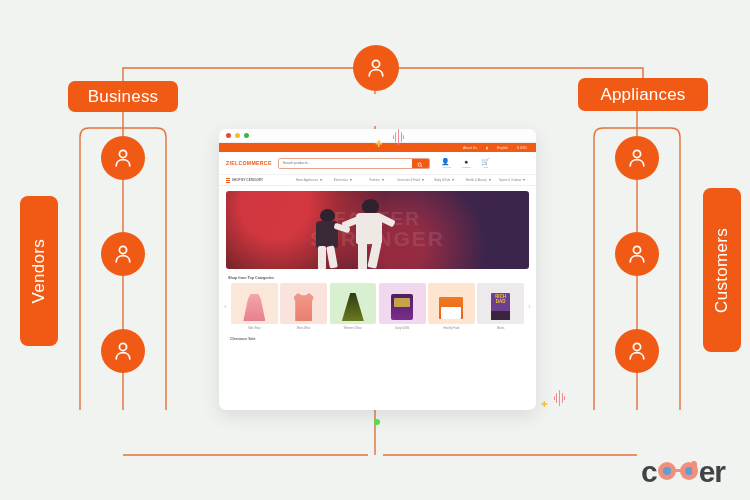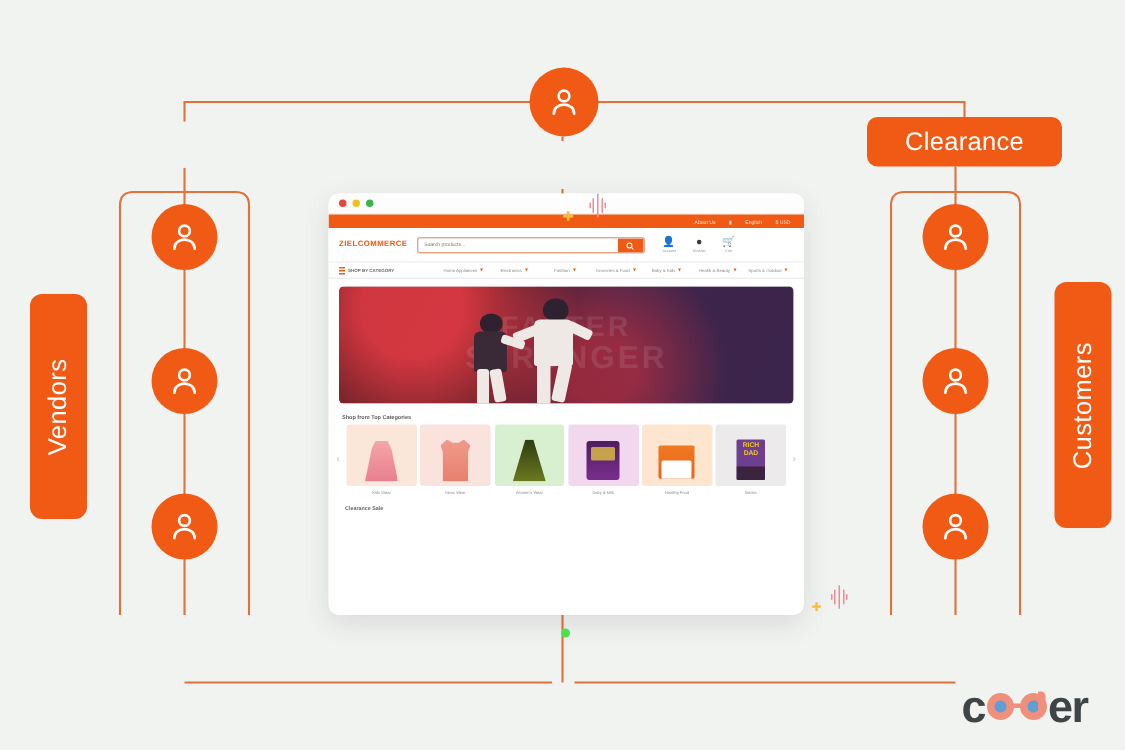--- a/index.html
+++ b/index.html
@@ -180,21 +180,22 @@
       <path d="M375 126 L375 455"></path>
 
       <path d="M123 455 L368 455"></path>
 
       <path d="M383 455 L637 455"></path>
 
       <path d="M80 214 L80 214"></path>
     </g>
   </svg>
 
-  <div class="pill" id="pill-consumers">Clearance</div>
+  <div class="pill" id="pill-business">Business</div>
+  <div class="pill" id="pill-consumers">Appliances</div>
 
   <div class="vpill" id="pill-vendors">
     <span>Vendors</span>
   </div>
   <div class="vpill" id="pill-customers">
     <span>Customers</span>
   </div>
 
   <div class="node big" id="node-admin">
     <span>

